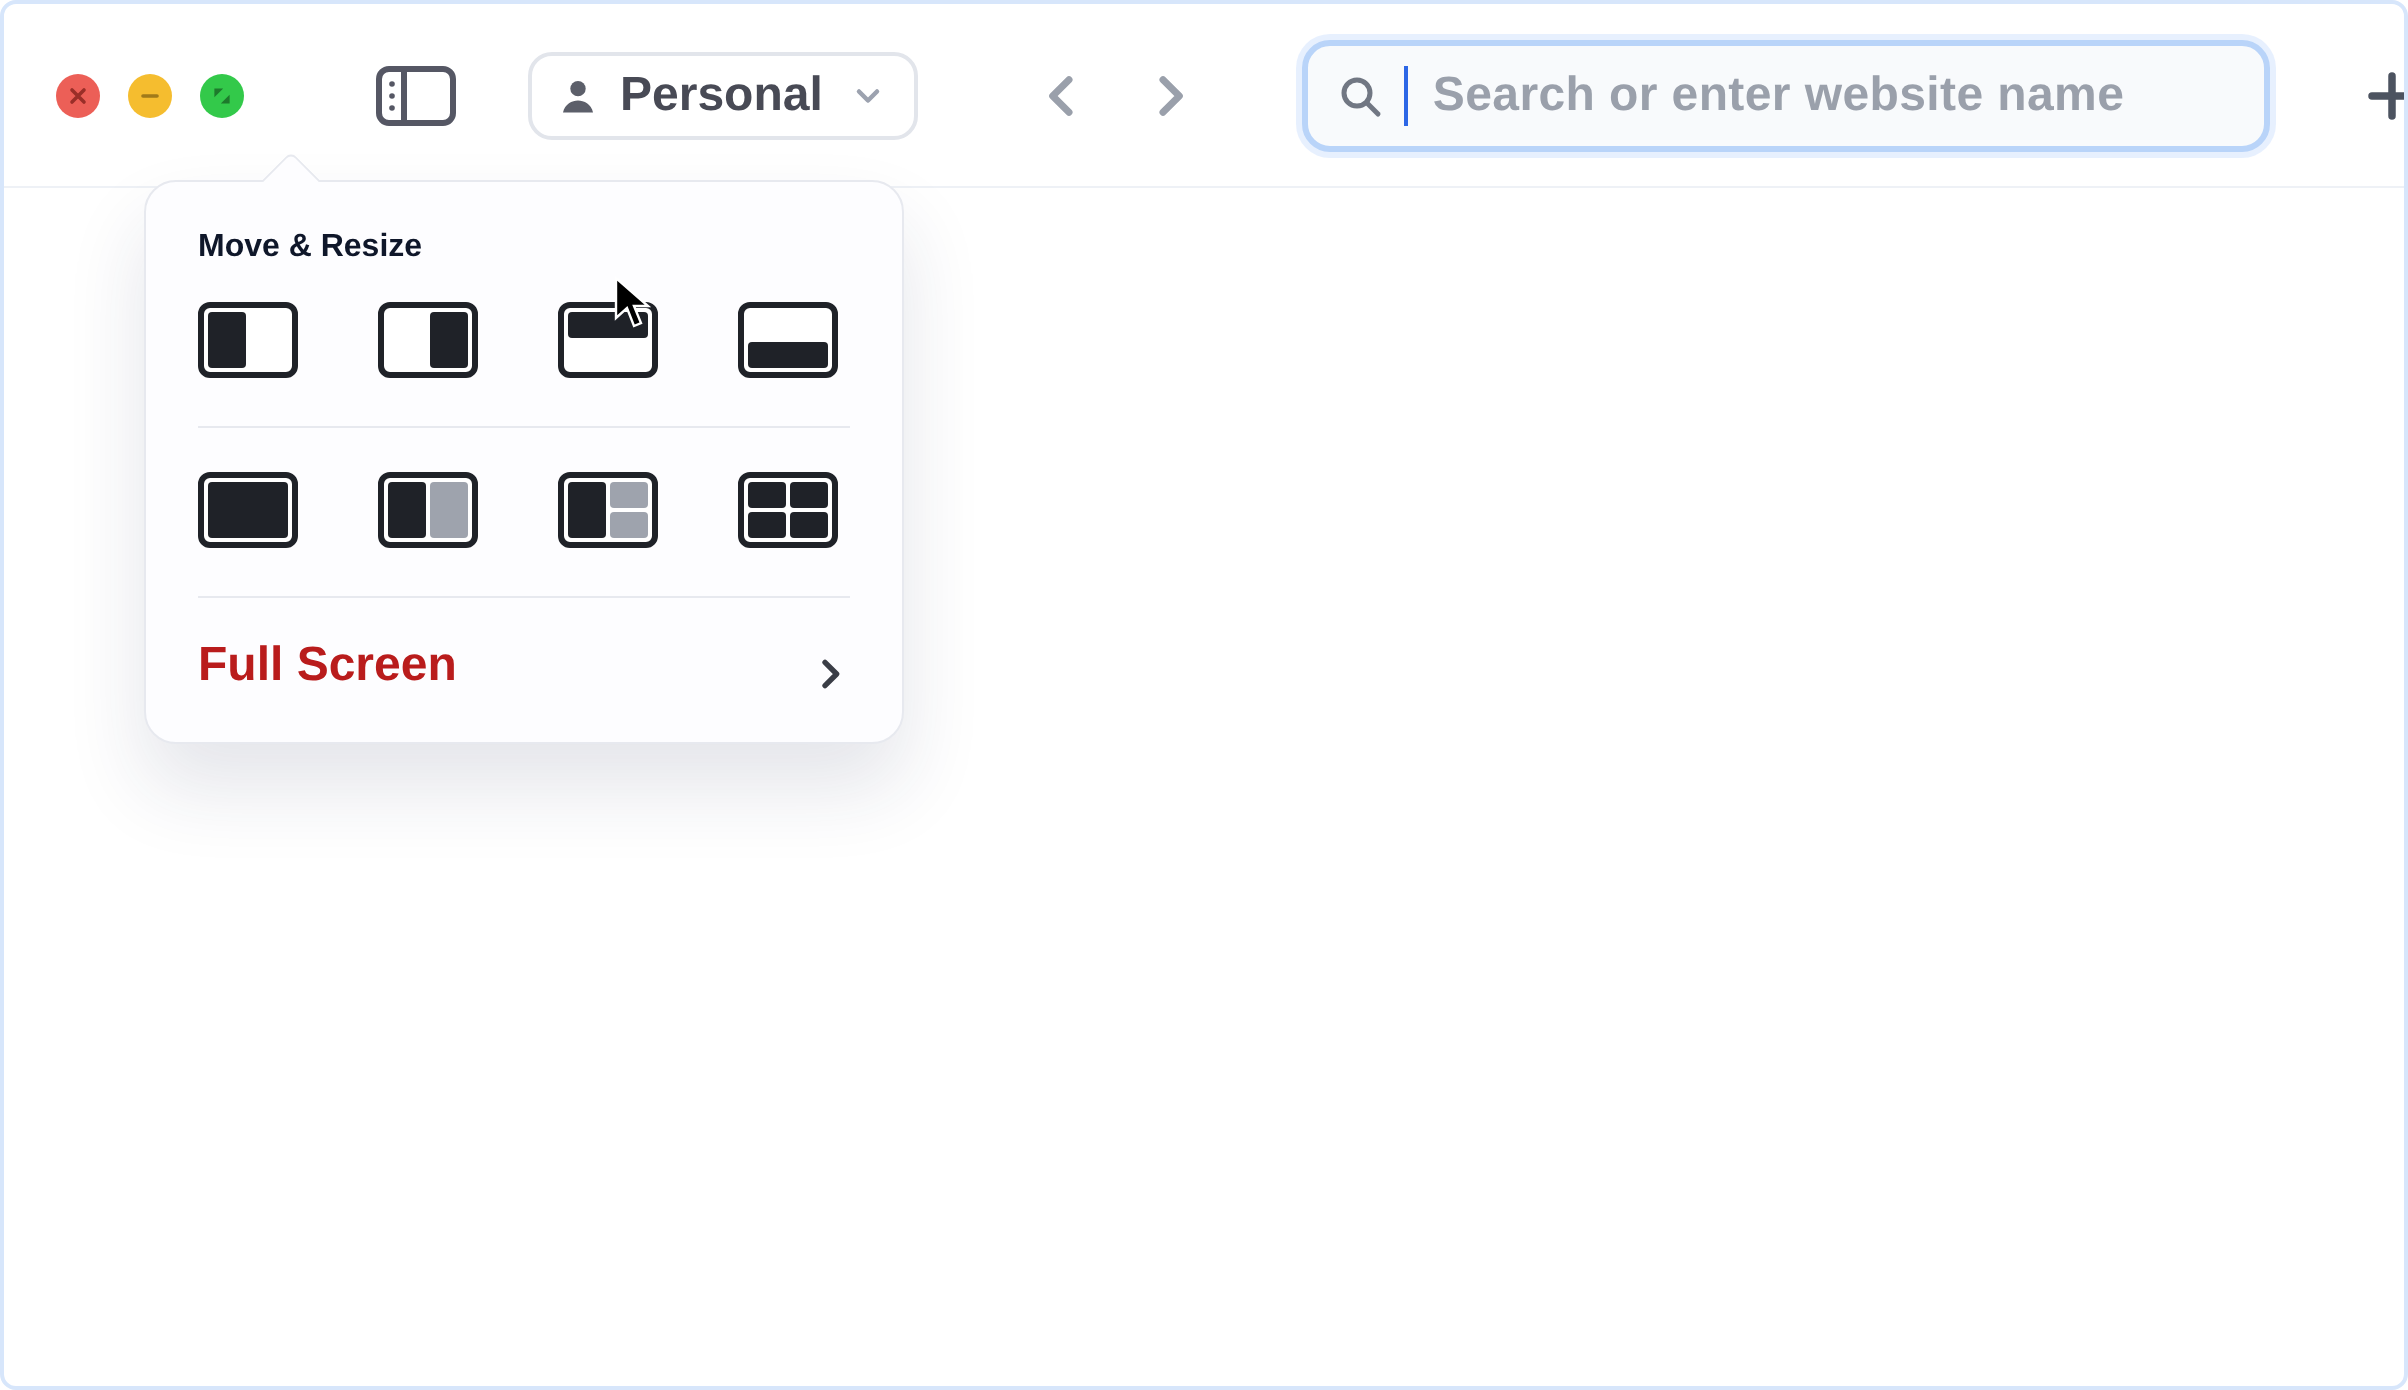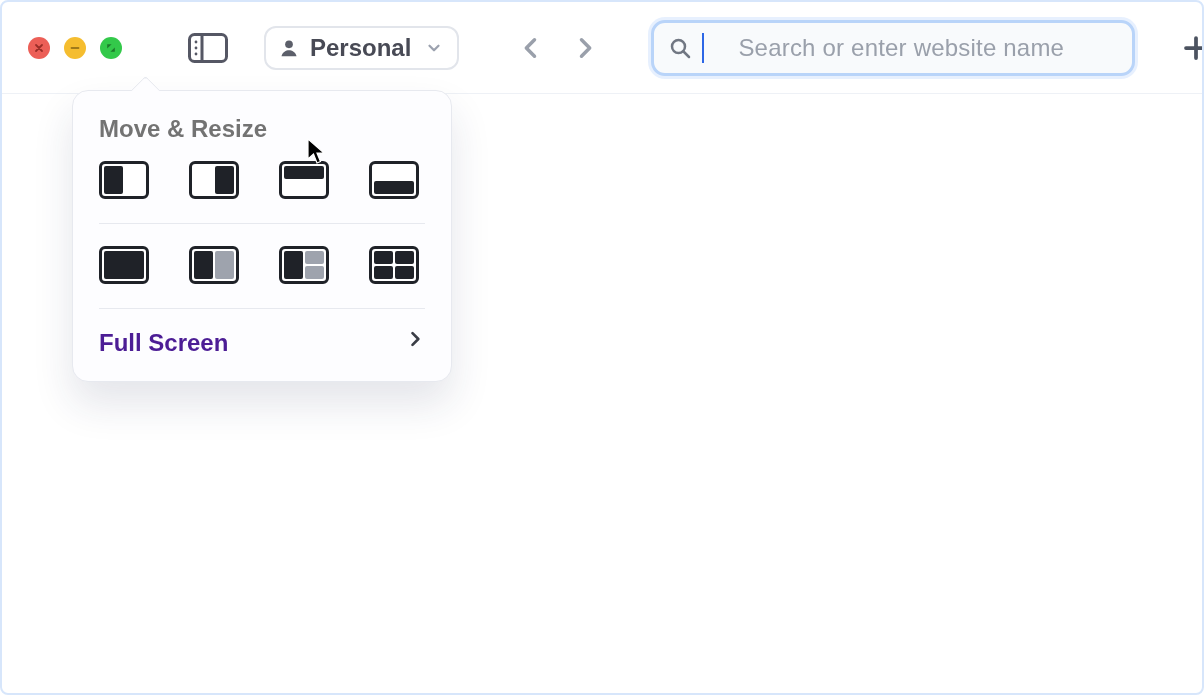--- a/index.html
+++ b/index.html
@@ -48,21 +48,21 @@
       border: 3px solid #b9d4f9;
       border-radius: 14px;
       background:#f8fafc;
       display:flex; align-items:center;
       padding: 0 14px; gap:10px;
       box-shadow: 0 0 0 3px rgba(120,170,250,.18);
       margin-left: 8px;
     }
     .search svg { color:#717783; width:24px; height:24px; flex:none; }
     .search .cursor { width:2px; height:30px; background:#2d67e6; margin-right:2px;}
-    .search .placeholder { color:#9aa0ab; font-size:24px; font-weight:400; letter-spacing:.2px;margin-left:22px; }
+    .search .placeholder { color:#9aa0ab; font-size:24px; font-weight:700; letter-spacing:.2px; }
 
     .plus-btn, .tabs-btn { width:44px;height:44px;display:flex;align-items:center;justify-content:center;cursor:pointer;color:#4c5360; margin-left:10px;}
     .tabs-btn { margin-left:20px; }
 
     
     .popover {
       position:absolute; left:70px; top:88px;
       width:380px;
       background:#fdfdff;
       border:1px solid #e7e9ef;
@@ -70,21 +70,21 @@
       box-shadow: 0 22px 40px rgba(30,40,80,.12);
       padding: 24px 2px 0 2px;
     }
     .popover::before {
       content:""; position:absolute; top:-11px; left:62px;
       width:20px; height:20px; background:#fdfdff;
       border-left:1px solid #e7e9ef; border-top:1px solid #e7e9ef;
       transform: rotate(45deg); border-top-left-radius:4px;
     }
     .sec { padding: 0 24px 24px 24px; }
-    .sec-title { font-size:24px; font-weight:700; color:#737373; margin-bottom:18px; }
+    .sec-title { font-size:16px; font-weight:700; color:#0f172a; margin-bottom:18px; }
     .icon-row { display:flex; gap:40px; }
     .tile { width:50px; height:38px; border:3px solid #1f2228; border-radius:6px; position:relative; cursor:pointer; background:#fff;}
     
     .half-left::after, .half-right::after, .half-top::after, .half-bottom::after {
       content:""; position:absolute; background:#1f2228; border-radius:2px;
     }
     .half-left::after  { left:2px; top:2px; bottom:2px; width:19px; }
     .half-right::after { right:2px; top:2px; bottom:2px; width:19px; }
     .half-top::after   { left:2px; right:2px; top:2px; height:13px; }
     .half-bottom::after{ left:2px; right:2px; bottom:2px; height:13px; }
@@ -97,23 +97,23 @@
     .split3 .a { position:absolute; left:2px; top:2px; bottom:2px; width:19px; background:#1f2228; border-radius:2px;}
     .split3 .b { position:absolute; right:2px; top:2px; width:19px; height:13px; background:#9ea3ad; border-radius:2px;}
     .split3 .c { position:absolute; right:2px; bottom:2px; width:19px; height:13px; background:#9ea3ad; border-radius:2px;}
     .grid4 .q { position:absolute; width:19px; height:13px; background:#1f2228; border-radius:2px;}
     .grid4 .q1{ left:2px; top:2px; } .grid4 .q2{ right:2px; top:2px; }
     .grid4 .q3{ left:2px; bottom:2px; } .grid4 .q4{ right:2px; bottom:2px; }
 
     .hr { height:1px; background:#e7e9ef; margin: 0 24px; }
 
     .menu-row {
-      display:flex; align-items:flex-start; justify-content:space-between;
+      display:flex; align-items:flex-end; justify-content:space-between;
       padding: 20px 24px 24px 24px; cursor:pointer;
-      font-size:24px; font-weight:600; color:#4c1d95;
+      font-size:24px; font-weight:600; color:#b91c1c;
     }
     .menu-row .chev { color:#3a3d46; }
 
     
     .mouse {
       position:absolute; left:303px; top:135px; width:22px; height:28px;
       pointer-events:none;
     }
   </style>
 </head>

